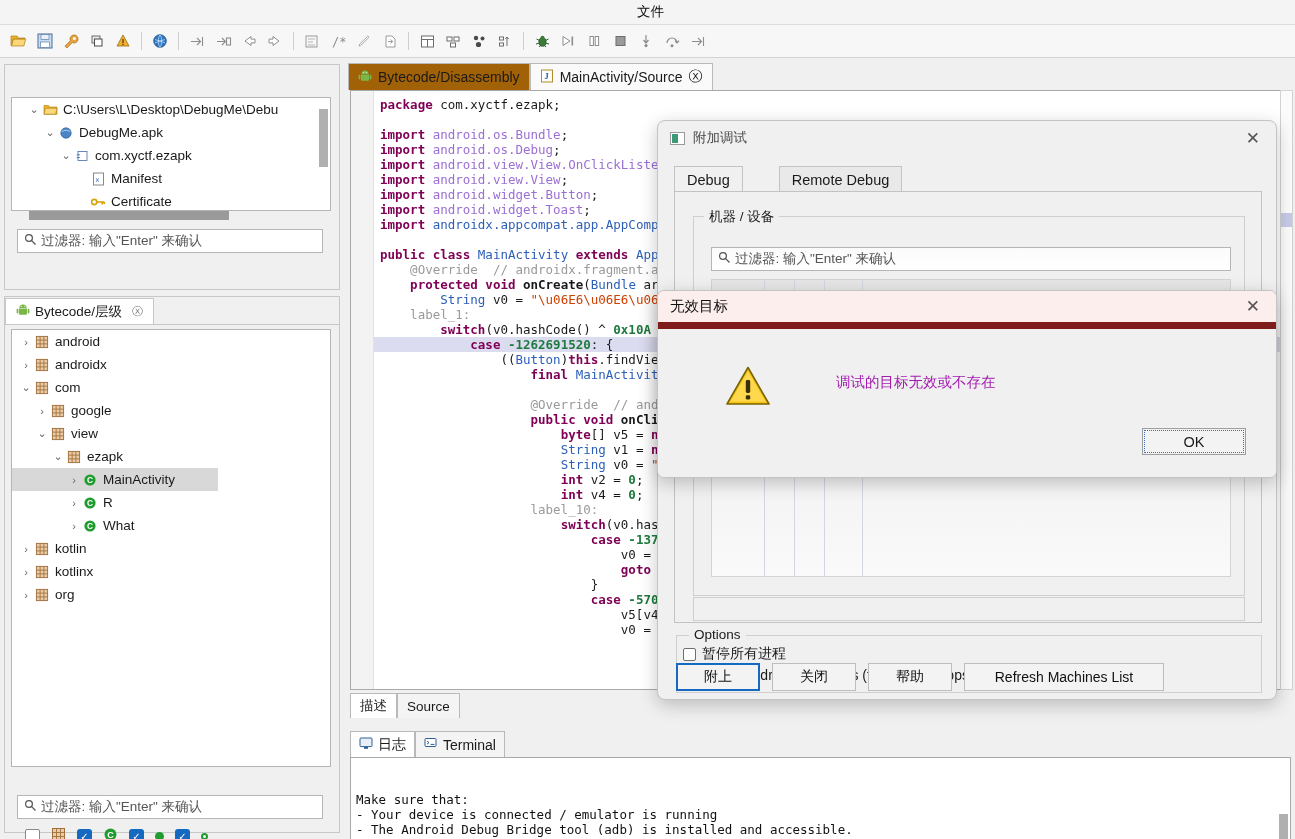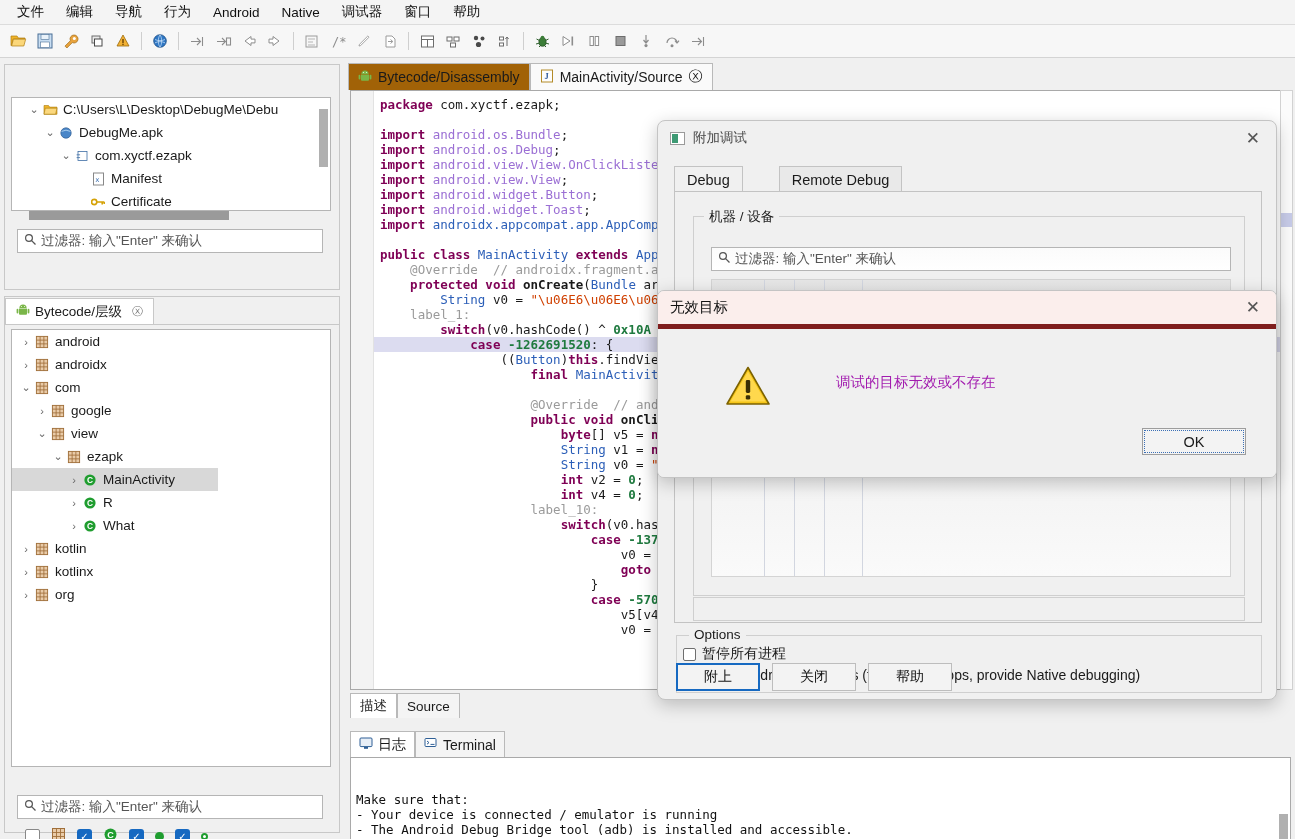--- a/index.html
+++ b/index.html
@@ -9,21 +9,21 @@
     font-family:"Liberation Sans","DejaVu Sans",sans-serif;
     font-size:13px;color:#1a1a1a;
     -webkit-font-smoothing:antialiased;
   }
   #app{position:relative;width:1295px;height:839px;}
 
   
   .menubar{
     position:absolute;left:0;top:0;width:1295px;height:25px;
     background:#f4f4f4;border-bottom:1px solid #dcdcdc;
-    display:flex;align-items:center;padding-left:6px;box-sizing:border-box;
+    display:flex;align-items:center;padding-left:6px;box-sizing:border-box;flex-direction:column;
   }
   .menuitem{padding:3px 11px;font-size:13.5px;color:#101010;cursor:default;white-space:nowrap;}
 
   
   .toolbar{
     position:absolute;left:0;top:25px;width:1295px;height:33px;
     background:#f7f7f7;border-bottom:1px solid #d4d4d4;
     display:flex;align-items:center;padding-left:6px;box-sizing:border-box;
   }
   .tb{width:22px;height:22px;margin:0 2px;display:inline-flex;align-items:center;justify-content:center;}
@@ -137,21 +137,21 @@
   .optrow{display:flex;align-items:center;gap:6px;font-size:14px;margin:2px 0 0 6px;}
   .chk{width:13px;height:13px;border:1px solid #6e6e6e;border-radius:2px;background:#fff;box-sizing:border-box;flex:none;}
   .btnrow{position:absolute;display:flex;align-items:center;gap:12px;}
   .btn{
     height:28px;min-width:74px;padding:0 14px;background:#f3f3f3;border:1px solid #bdbdbd;
     display:flex;align-items:center;justify-content:center;font-size:14px;box-sizing:border-box;color:#111;
   }
   .btn.primary{border:2px solid #1669c1;background:#f3f3f3;}
 
   #error{left:657px;top:290px;width:620px;height:188px;border-radius:7px;}
-  #error .dlg-title{height:38px;background:#fbeeec;border-radius:6px 6px 0 0;border-bottom:5px solid #7f1d1d;}
+  #error .dlg-title{height:38px;background:#fbeeec;border-radius:6px 6px 0 0;border-bottom:7px solid #7f1d1d;}
   #error .dlg-title .t{font-size:14.5px;color:#111;}
   .err-body{position:absolute;left:0;top:38px;right:0;bottom:0;background:#f0f0f0;border-radius:0 0 6px 6px;}
   .err-msg{position:absolute;left:178px;top:44px;font-size:14.5px;color:#a21caf;}
   .warnicon{position:absolute;left:67px;top:36px;width:46px;height:42px;}
   .okbtn{
     position:absolute;right:30px;bottom:22px;width:104px;height:27px;
     background:#f3f3f3;border:1px solid #9d9d9d;outline:1px dotted #3b6fb5;outline-offset:-3px;
     display:flex;align-items:center;justify-content:center;font-size:14.5px;box-sizing:border-box;
   }
 </style>
@@ -720,20 +720,23 @@
     <div class="btnrow" style="left:18px;top:542px;">
       <div class="btn primary" style="min-width:84px;">
         <span>附上</span>
       </div>
       <div class="btn" style="min-width:84px;">
         <span>关闭</span>
       </div>
       <div class="btn" style="min-width:84px;">
         <span>帮助</span>
       </div>
+      <div class="btn" style="min-width:200px;">
+        <span>Refresh Machines List</span>
+      </div>
     </div>
   </div>
 
   <div class="dlg" id="error">
     <div class="dlg-title">
       <span class="t">无效目标</span>
       <span class="close">✕</span>
     </div>
     <div class="err-body">
       <div class="warnicon">

